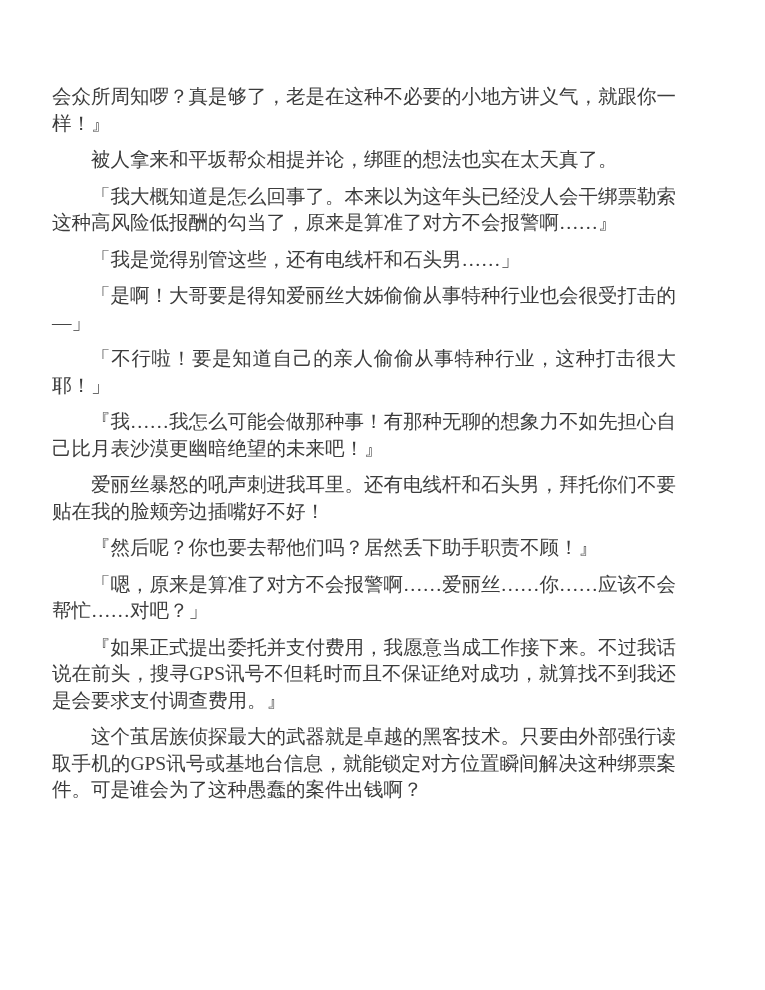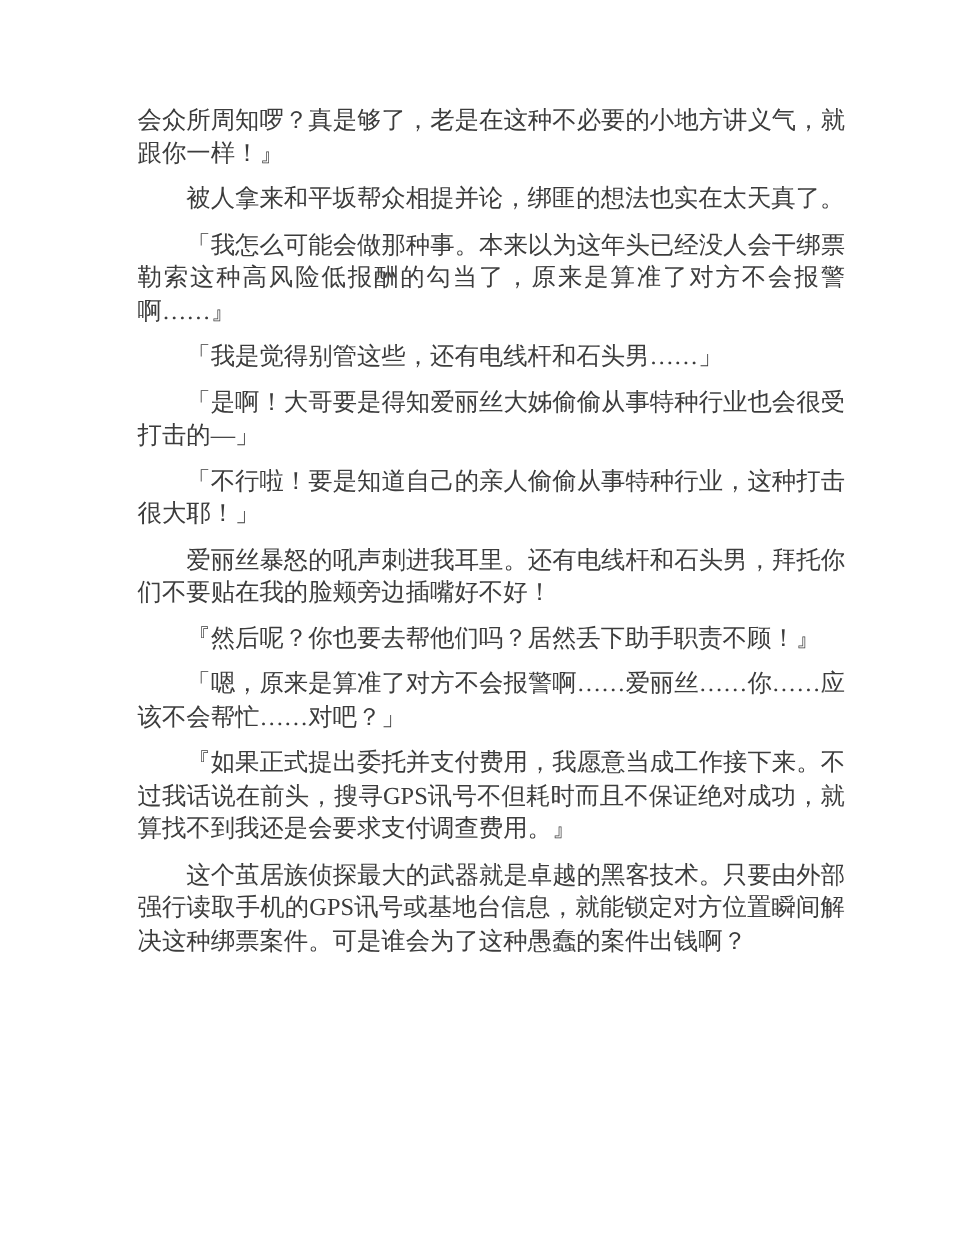--- a/index.html
+++ b/index.html
@@ -10,21 +10,21 @@
   body {
     width: 765px;
     height: 990px;
     overflow: hidden;
     font-family: "Liberation Serif", "DejaVu Serif", serif;
   }
   .page {
     box-sizing: border-box;
     width: 765px;
     height: 990px;
-    padding: 84px 89px 40px 110px;
+    padding: 84px 89px 40px 52px;
     background: #ffffff;
   }
   .page p {
     margin: 0 0 10px 0;
     font-size: 19.5px;
     line-height: 26.5px;
     color: #3c3c3c;
     text-align: justify;
     text-indent: 2em;
     word-break: break-all;
@@ -32,22 +32,23 @@
   .page p.continuation {
     text-indent: 0;
   }
 </style>
 </head>
 <body>
 
 <div class="page">
   <p class="continuation">会众所周知啰？真是够了，老是在这种不必要的小地方讲义气，就跟你一样！』</p>
   <p>被人拿来和平坂帮众相提并论，绑匪的想法也实在太天真了。</p>
-  <p>「我怎么可能会做那种事。本来以为这年头已经没人会干绑票勒索这种高风险低报酬的勾当了，原来是算准了对方不会报警啊……』</p>
+  <p>「我大概知道是怎么回事了。本来以为这年头已经没人会干绑票勒索这种高风险低报酬的勾当了，原来是算准了对方不会报警啊……』</p>
   <p>「我是觉得别管这些，还有电线杆和石头男……」</p>
   <p>「是啊！大哥要是得知爱丽丝大姊偷偷从事特种行业也会很受打击的—」</p>
   <p>「不行啦！要是知道自己的亲人偷偷从事特种行业，这种打击很大耶！」</p>
+  <p>『我……我怎么可能会做那种事！有那种无聊的想象力不如先担心自己比月表沙漠更幽暗绝望的未来吧！』</p>
   <p>爱丽丝暴怒的吼声刺进我耳里。还有电线杆和石头男，拜托你们不要贴在我的脸颊旁边插嘴好不好！</p>
   <p>『然后呢？你也要去帮他们吗？居然丢下助手职责不顾！』</p>
   <p>「嗯，原来是算准了对方不会报警啊……爱丽丝……你……应该不会帮忙……对吧？」</p>
   <p>『如果正式提出委托并支付费用，我愿意当成工作接下来。不过我话说在前头，搜寻GPS讯号不但耗时而且不保证绝对成功，就算找不到我还是会要求支付调查费用。』</p>
   <p>这个茧居族侦探最大的武器就是卓越的黑客技术。只要由外部强行读取手机的GPS讯号或基地台信息，就能锁定对方位置瞬间解决这种绑票案件。可是谁会为了这种愚蠢的案件出钱啊？</p>
 </div>
 
 </body></html>

